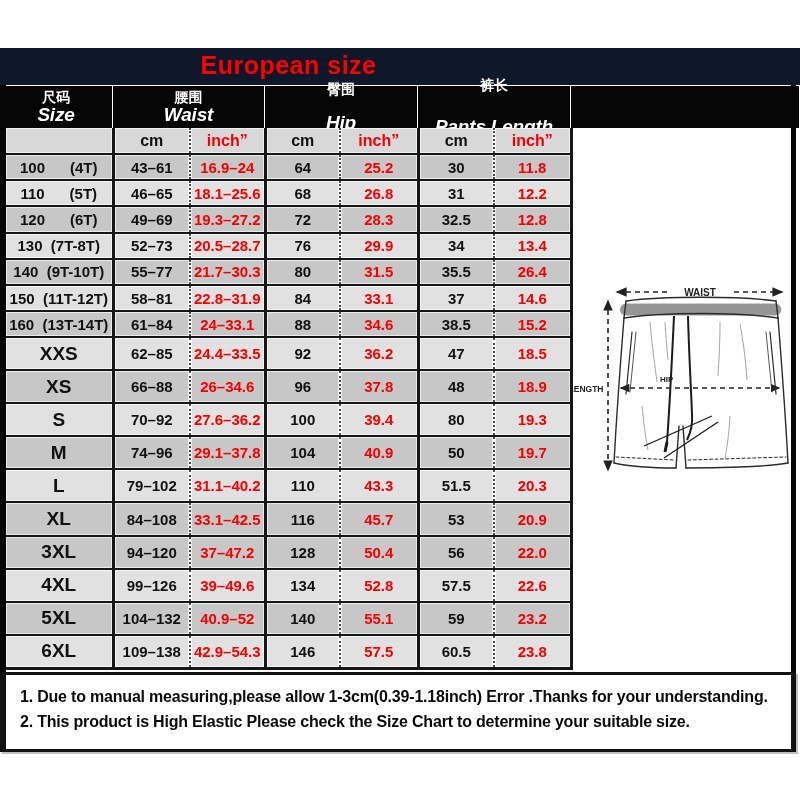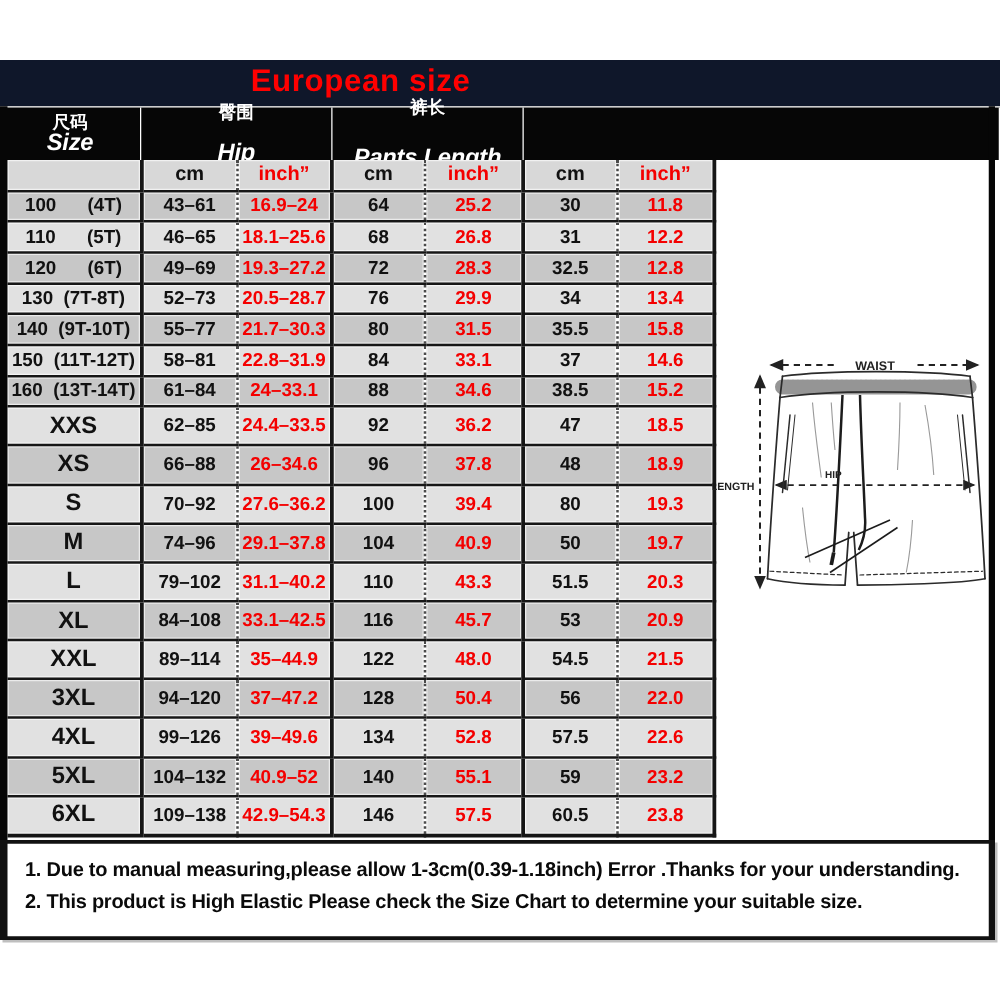--- a/index.html
+++ b/index.html
@@ -86,20 +86,24 @@
 <body>
 
 <div class="title-band">
   <div class="title">European size</div>
 </div>
 
 <div class="header-band">
   <div class="hcell h-size">
     <span class="zh">尺码</span>
     <span class="en">Size</span>
+  </div>
+  <div class="hcell h-waist">
+    <span class="zh">腰围</span>
+    <span class="en">Waist</span>
   </div>
   <div class="hcell h-hip">
     <span class="zh">臀围</span>
     <span class="en">Hip</span>
   </div>
   <div class="hcell h-len">
     <span class="zh">裤长</span>
     <span class="en">Pants Length</span>
   </div>
   <div class="hcell h-fill"></div>
@@ -164,21 +168,21 @@
         <td class="b-solid">34</td>
         <td class="b-dot red">13.4</td>
       </tr>
       <tr class="rdark">
         <td class="c-size">140  (9T-10T)</td>
         <td class="b-solid">55–77</td>
         <td class="b-dot red">21.7–30.3</td>
         <td class="b-solid">80</td>
         <td class="b-dot red">31.5</td>
         <td class="b-solid">35.5</td>
-        <td class="b-dot red">15.8</td>
+        <td class="b-dot red">26.4</td>
       </tr>
       <tr class="rlight">
         <td class="c-size">150  (11T-12T)</td>
         <td class="b-solid">58–81</td>
         <td class="b-dot red">22.8–31.9</td>
         <td class="b-solid">84</td>
         <td class="b-dot red">33.1</td>
         <td class="b-solid">37</td>
         <td class="b-dot red">14.6</td>
       </tr>
@@ -237,29 +241,20 @@
         <td class="b-dot red">20.3</td>
       </tr>
       <tr class="rdark">
         <td class="c-size big">XL</td>
         <td class="b-solid">84–108</td>
         <td class="b-dot red">33.1–42.5</td>
         <td class="b-solid">116</td>
         <td class="b-dot red">45.7</td>
         <td class="b-solid">53</td>
         <td class="b-dot red">20.9</td>
-      </tr>
-      <tr class="rlight">
-        <td class="c-size big">XXL</td>
-        <td class="b-solid">89–114</td>
-        <td class="b-dot red">35–44.9</td>
-        <td class="b-solid">122</td>
-        <td class="b-dot red">48.0</td>
-        <td class="b-solid">54.5</td>
-        <td class="b-dot red">21.5</td>
       </tr>
       <tr class="rdark">
         <td class="c-size big">3XL</td>
         <td class="b-solid">94–120</td>
         <td class="b-dot red">37–47.2</td>
         <td class="b-solid">128</td>
         <td class="b-dot red">50.4</td>
         <td class="b-solid">56</td>
         <td class="b-dot red">22.0</td>
       </tr>

